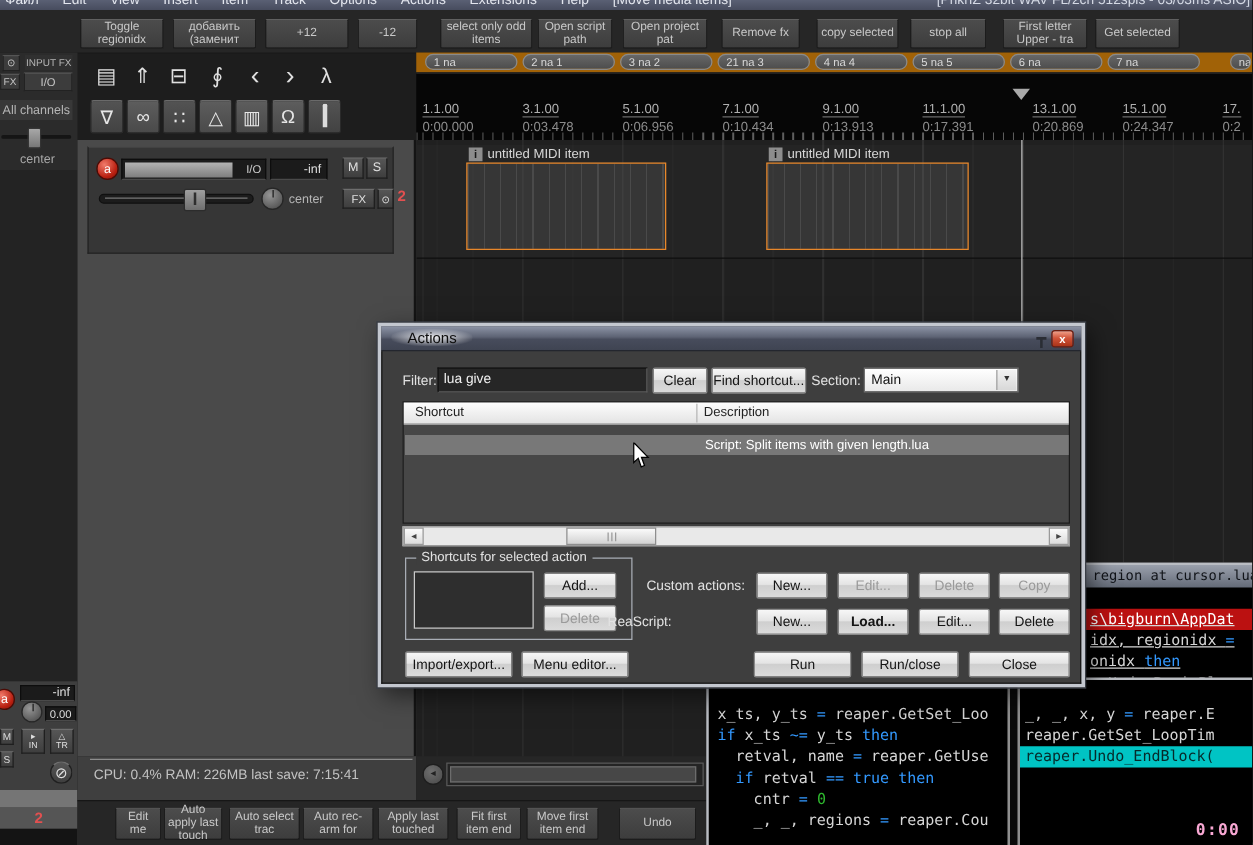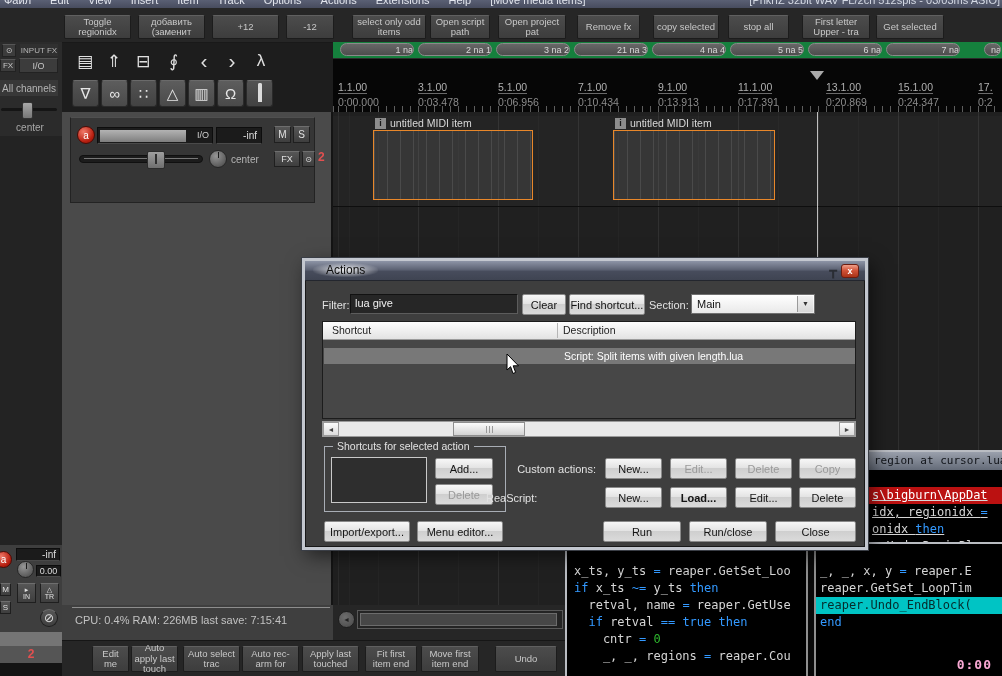--- a/index.html
+++ b/index.html
@@ -27,21 +27,21 @@
   .hslider{position:absolute;height:3px;background:#151515;border-radius:2px;}
   .hslider .hnd{position:absolute;top:-6px;width:9px;height:15px;background:linear-gradient(#a8a8a8,#777);border:1px solid #333;border-radius:2px;}
 
   
   .icellA{position:absolute;top:49px;width:24px;height:24px;color:#e0e0e0;font-size:17px;display:flex;align-items:center;justify-content:center;}
   .icellB{position:absolute;top:80px;width:27px;height:27px;background:linear-gradient(#535353,#424242);border:1px solid #2a2a2a;border-top-color:#6a6a6a;border-radius:3px;color:#e6e6e6;font-size:15px;display:flex;align-items:center;justify-content:center;box-sizing:border-box;}
   .lock-shackle{width:7px;height:5px;border:2px solid #dcdcdc;border-bottom:none;border-radius:4px 4px 0 0;margin:1px auto 0;}
   .lock-body{width:11px;height:7px;background:#dcdcdc;border-radius:1px;margin:0 auto;}
 
   
-  .rlane{left:333px;top:42px;width:669px;height:16px;background:#15803d;text-align:right;}
+  .rlane{left:333px;top:42px;width:669px;height:16px;background:#a16207;}
   .rtab{position:absolute;top:1px;height:13px;width:74px;background:linear-gradient(#676767,#4d4d4d);
         border:1px solid #8a8a8a;border-radius:7px;color:#d9d9d9;font-size:9px;line-height:12px;padding-left:6px;box-sizing:border-box;overflow:hidden;white-space:nowrap;}
   .ruler{left:333px;top:58px;width:669px;height:54px;background:#060606;border-top:1px solid #2a2a2a;}
   .rmark{position:absolute;top:18px;width:78px;}
   .rmark .bar{display:inline-block;color:#b0b0b0;font-size:10.5px;border-bottom:1px solid #6a6a6a;padding-bottom:0px;}
   .rmark .tim{color:#8c8c8c;font-size:10.5px;margin-top:1px;}
   .ticks{position:absolute;left:0;bottom:0;width:669px;height:7px;
          background:repeating-linear-gradient(90deg,#5e5e5e 0 1px,transparent 1px 8px);background-position:5px 0;}
   .playtri{position:absolute;top:12px;width:0;height:0;border-left:7px solid transparent;border-right:7px solid transparent;border-top:9px solid #a9a9a9;}
 
@@ -336,21 +336,20 @@
         <div class="code-line"><span class="tk-p">  </span><span class="tk-k">if</span><span class="tk-p"> retval </span><span class="tk-k">==</span><span class="tk-p"> </span><span class="tk-k">true</span><span class="tk-p"> </span><span class="tk-k">then</span></div>
         <div class="code-line"><span class="tk-p">    cntr </span><span class="tk-k">=</span><span class="tk-p"> </span><span class="tk-n">0</span></div>
         <div class="code-line"><span class="tk-p">    _, _, regions </span><span class="tk-k">=</span><span class="tk-p"> reaper.Cou</span></div>
       </div>
     <div class="pdivider"></div>
     <div class="fpaneR">
         <div class="code-line"></div>
         <div class="code-line"><span class="tk-p">_, _, x, y </span><span class="tk-k">=</span><span class="tk-p"> reaper.E</span></div>
         <div class="code-line"><span class="tk-p">reaper.GetSet_LoopTim</span></div>
         <div class="code-line sel"><span class="tk-p">reaper.Undo_EndBlock(</span></div>
-        <div class="code-line"><span class="tk-k">end</span></div>
       </div>
     <div class="timebig">0:00</div>
   </div>
 
   <div class="abs dlg">
     <div class="dtitle">
       <span class="ttext">Actions</span>
       <span class="pin">┳</span>
       <span class="closebtn">x</span>
     </div>

